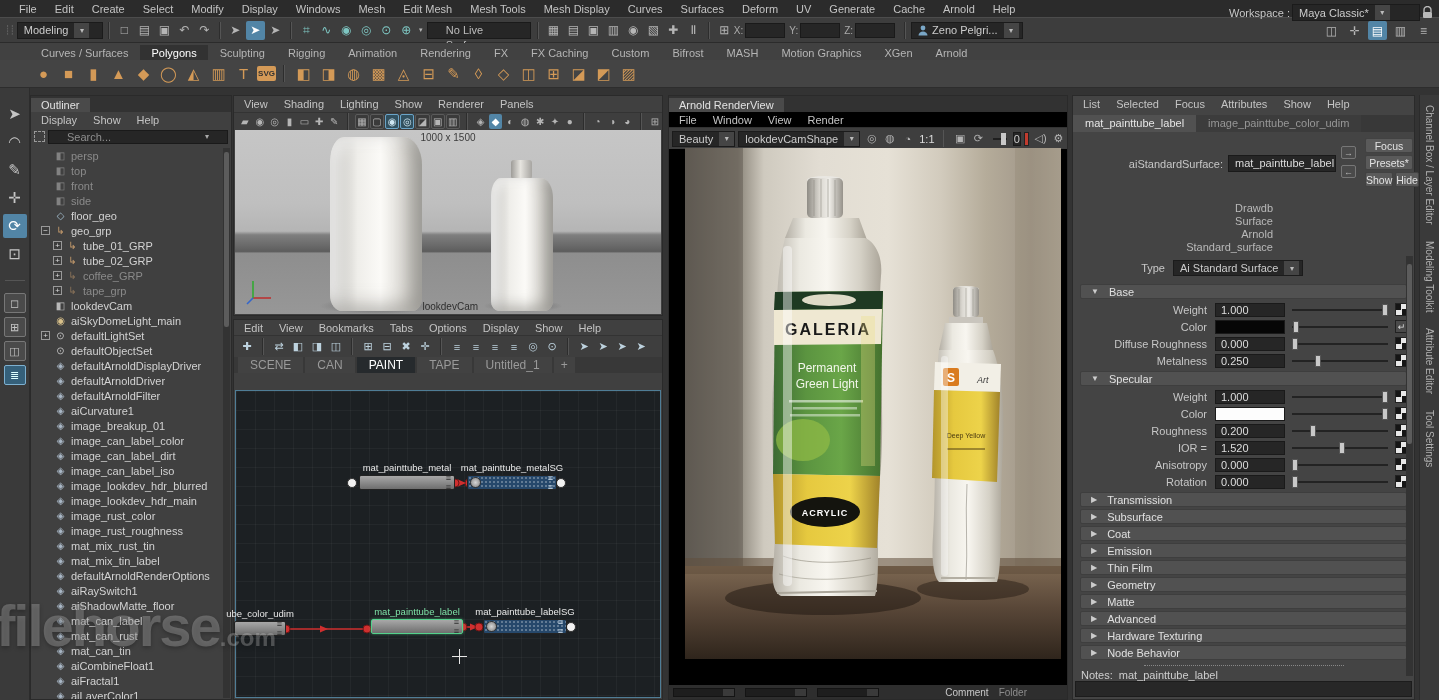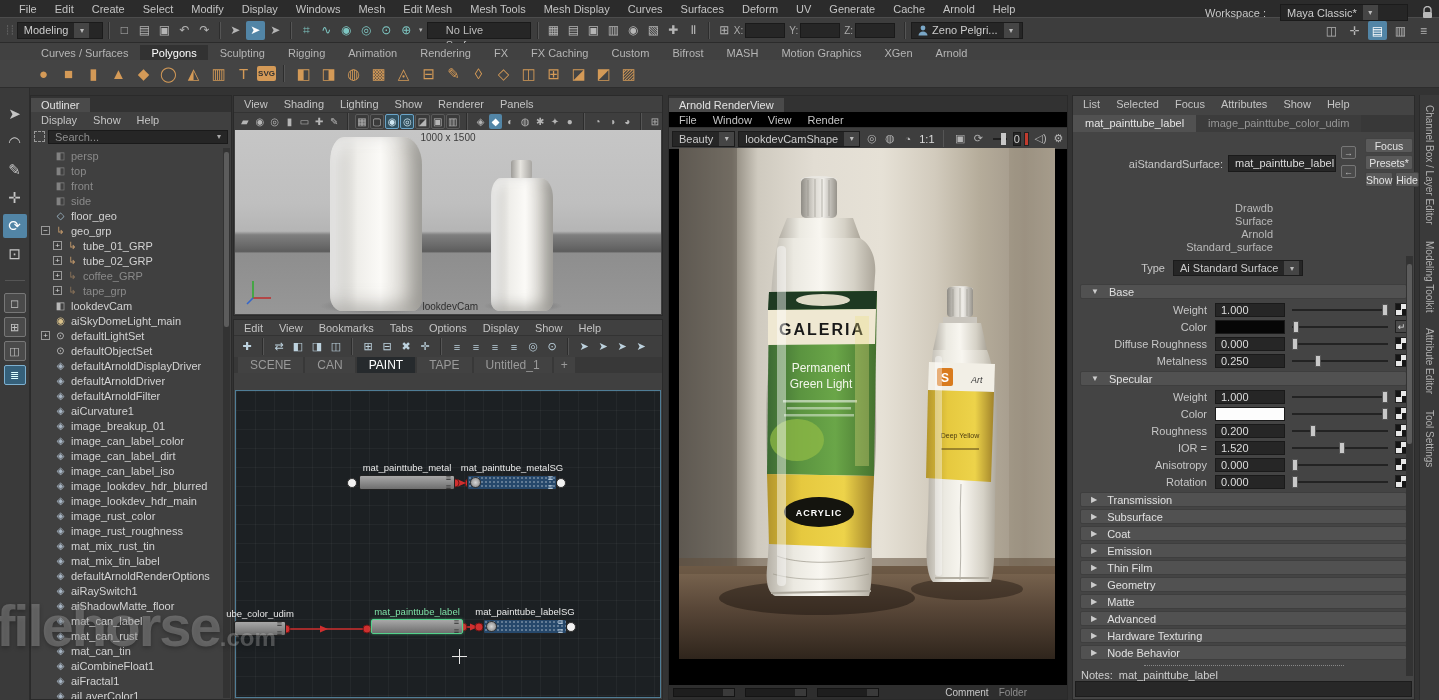--- a/index.html
+++ b/index.html
@@ -1,21 +1,21 @@
 <!DOCTYPE html>
 <html><head>
 <meta charset="utf-8">
 <style>
   *{box-sizing:border-box;margin:0;padding:0;}
   html,body{background:#222;}
   #root{position:relative;width:1439px;height:700px;background:#333;font-family:"Liberation Sans",sans-serif;font-size:11px;color:#c8c8c8;overflow:hidden;user-select:none;}
   
   .menubar{position:absolute;left:0;top:0;right:0;height:17px;background:#2b2b2b;display:flex;align-items:center;padding-left:10px;}
   .mi{padding:0 9px;font-size:11px;color:#c4c4c4;white-space:nowrap;}
-  .wsblock{position:absolute;right:6px;top:0;height:25px;display:flex;align-items:center;gap:14px;z-index:5;}
+  .wsblock{position:absolute;right:6px;top:0;height:25px;display:flex;align-items:center;gap:2px;z-index:5;}
   .statusbar{position:absolute;left:0;top:17px;right:0;height:26px;background:#3d3d3d;border-top:1px solid #4c4c4c;border-bottom:1px solid #2b2b2b;display:flex;align-items:center;padding-left:2px;}
   .grip{color:#6f6f6f;font-size:9px;letter-spacing:-1px;margin:0 3px;}
   .combo{display:inline-flex;align-items:center;background:#262626;border:1px solid #1b1b1b;height:17px;padding-left:6px;color:#ccc;font-size:11px;white-space:nowrap;}
   .combo-arrow{width:15px;height:100%;background:#454545;display:inline-flex;align-items:center;justify-content:center;margin-left:6px;color:#bbb;font-size:8px;}
   .sep{width:2px;height:17px;background:#2d2d2d;border-right:1px solid #555;margin:0 5px;display:inline-block;}
   .icons{display:inline-flex;align-items:center;gap:1px;}
   .ic{width:19px;height:19px;display:inline-flex;align-items:center;justify-content:center;color:#b5b5b5;font-size:12px;border-radius:2px;}
   .ic.active{background:#5285a6;color:#fff;}
   .ic.teal{color:#7ec6c2;}
   .ic.boxed{border:1px solid #5a5a5a;background:#3a3a3a;width:17px;height:15px;font-size:10px;}
@@ -42,21 +42,21 @@
   
   .panel{position:absolute;background:#404040;border:1px solid #2a2a2a;}
   .ptabbar{height:16px;background:#323232;display:flex;align-items:flex-end;}
   .ptab{padding:1px 10px;background:#4a4a4a;color:#e2e2e2;font-size:11px;}
   .pmenus{height:15px;display:flex;align-items:center;padding-left:2px;}
   .pmenus .mi{padding:0 8px;}
   
   #outliner{left:30px;top:95px;width:202px;bottom:0;}
   .srow{display:flex;align-items:center;height:19px;padding:0 3px;gap:3px;}
   .filtbox{width:11px;height:11px;border:1px dashed #9a9a9a;}
-  .searchfield{flex:1;height:14px;display:flex;align-items:center;padding:0 6px;color:#8e8e8e;}
+  .searchfield{flex:1;height:14px;display:flex;align-items:center;padding:0 18px;color:#8e8e8e;}
   .searcharrow{margin-left:auto;color:#aaa;font-size:8px;}
   #outliner-list{position:absolute;top:52px;bottom:0;left:0;right:8px;overflow:hidden;}
   .orow{display:flex;align-items:center;height:15px;font-size:11px;white-space:nowrap;}
   .orow.dim .olabel{color:#8a8a8a;}
   .orow.dim .oicspan{opacity:.55;}
   .oexp{width:9px;height:9px;border:1px solid #999;background:#3c3c3c;color:#ddd;font-size:8px;line-height:7px;text-align:center;margin-right:4px;flex:none;}
   .ospacer{width:13px;flex:none;}
   .oicspan{width:13px;text-align:center;font-size:10px;flex:none;}
   .olabel{margin-left:4px;color:#d2d2d2;}
   .oscroll{position:absolute;right:1px;top:52px;bottom:1px;width:7px;background:#333;}
@@ -98,21 +98,21 @@
   .xcursor:before{left:7px;top:0;width:1px;height:15px;}
   .xcursor:after{top:7px;left:0;height:1px;width:15px;}
   
   #rview{left:668px;top:95px;width:400px;bottom:0;background:#000000;}
   .rv-toolbar{height:22px;display:flex;align-items:center;gap:3px;padding-left:3px;background:#3e3e3e;border-top:1px solid #333;}
   .rv-toolbar .ic{width:17px;height:17px;font-size:11px;}
   .rv-slider{width:52px;height:2px;background:#1f1f1f;position:relative;margin:0 3px;}
   .rv-slider .hndl{position:absolute;top:-5px;left:60%;width:5px;height:12px;background:#c9c9c9;}
   .rv-zero{width:16px;height:14px;line-height:12px;text-align:center;color:#ccc;}
   .rv-red{width:14px;height:14px;background:#c03b2e;border:1px solid #222;}
-  #rv-image{position:absolute;left:10px;top:52px;width:376px;height:364px;background:#101010;}
+  #rv-image{position:absolute;left:16px;top:52px;width:376px;height:364px;background:#101010;}
   .rv-footer{position:absolute;left:0;right:0;bottom:0;height:14px;background:#2e2e2e;display:flex;align-items:center;gap:10px;padding-left:4px;}
   .rvcombo{width:62px;height:9px;background:#1e1e1e;border:1px solid #141414;}
   .rvcombo .btn{float:right;width:11px;height:100%;background:#3a3a3a;}
   .rvtab{font-size:10px;color:#c9c9c9;}
   .rvtab.dim{color:#8c8c8c;}
   
   #attred{left:1072px;top:95px;width:343px;bottom:0;background:#444;}
   .ae-tabs{height:17px;display:flex;background:#383838;margin-top:4px;}
   .aetab{padding:2px 12px;font-size:11px;color:#e6e6e6;background:#515151;}
   .aetab.dim{background:#3c3c3c;color:#979797;}

